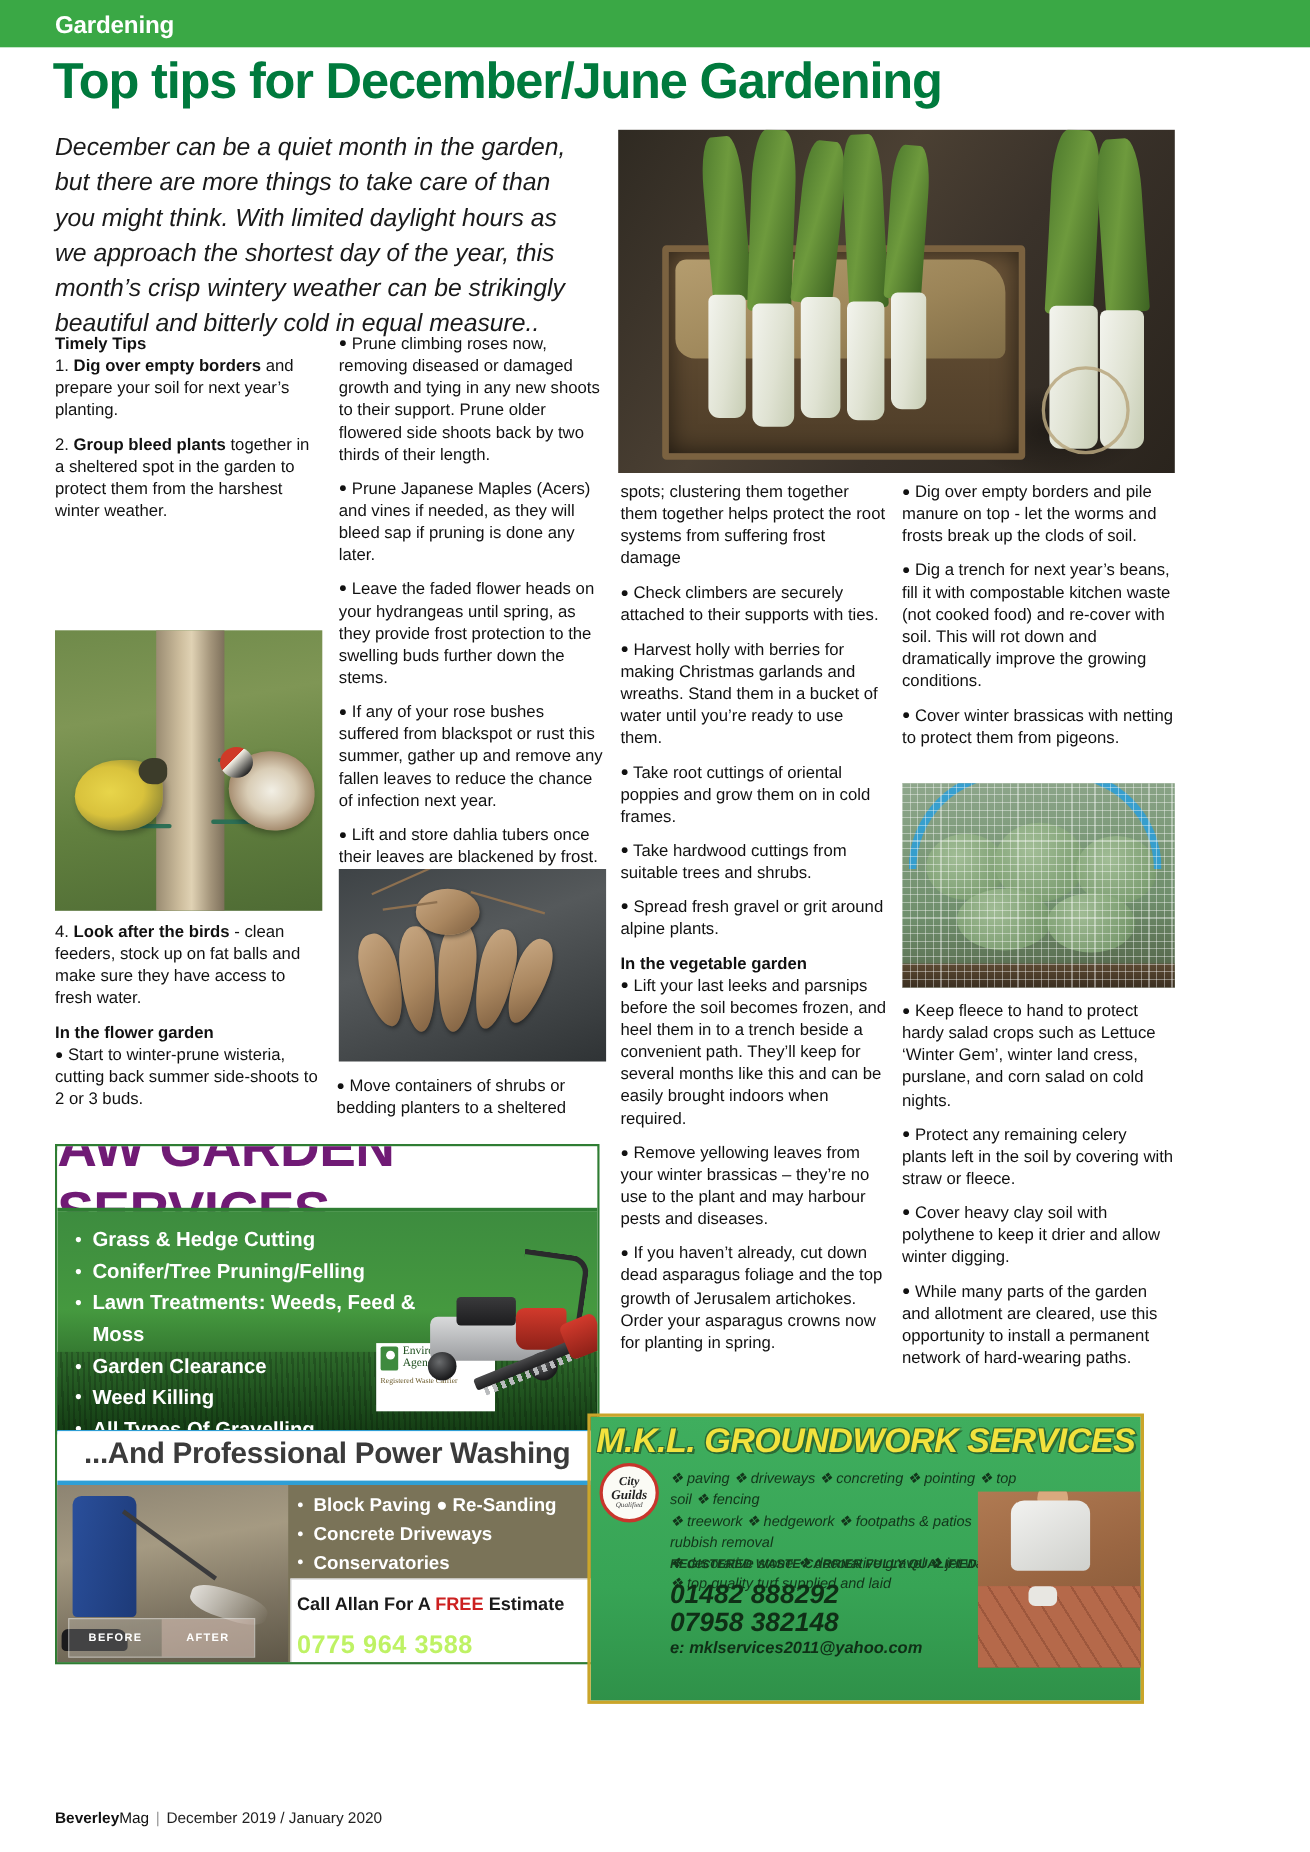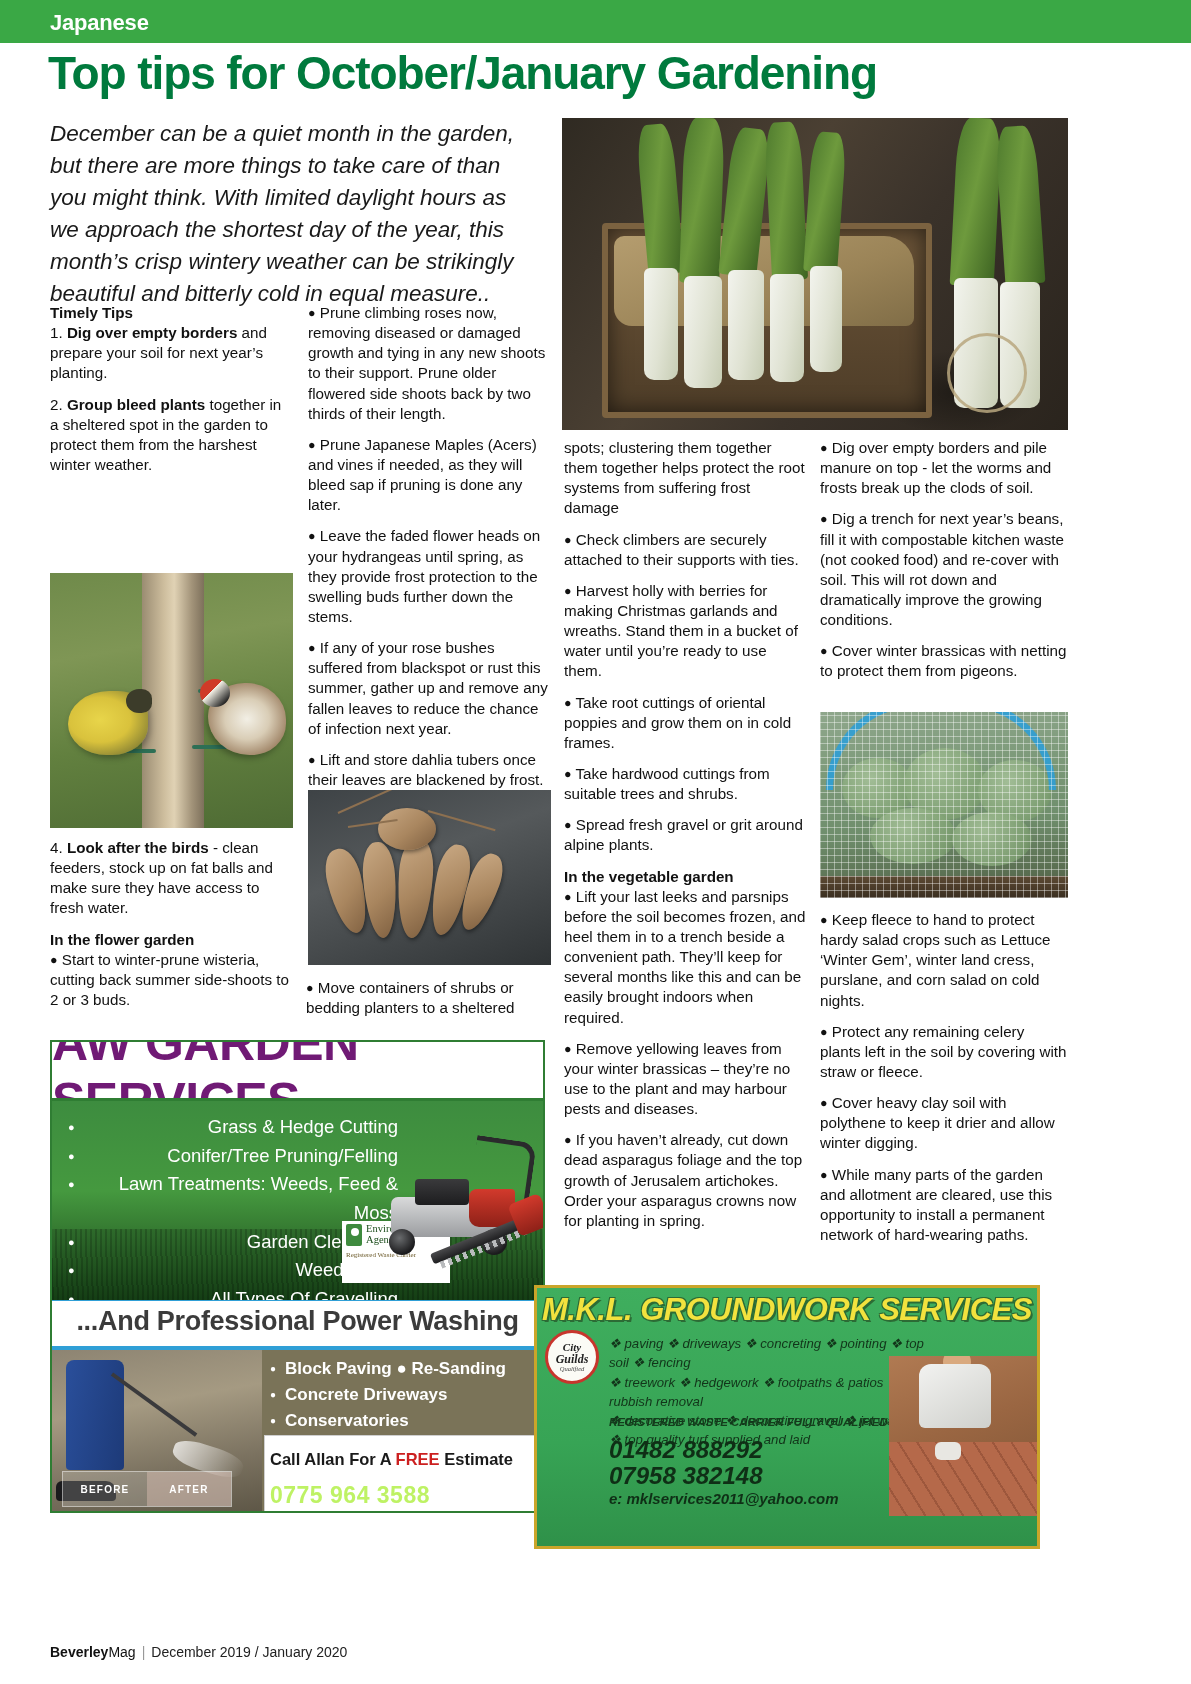--- a/index.html
+++ b/index.html
@@ -134,21 +134,21 @@
   #aw-green {
     position:absolute; left:0; top:59px; width:100%; height:200px;
     background:linear-gradient(180deg,#3d8c3f 0%,#45993f 45%,#2f6e2c 72%,#1f4a1d 100%);
   }
   #aw-grass { position:absolute; left:0; bottom:0; width:100%; height:72px;
     background:
       repeating-linear-gradient(88deg, rgba(0,0,0,.18) 0 2px, transparent 2px 5px),
       linear-gradient(180deg,#2e6b2b,#143d14);
   }
   #aw-list { position:absolute; left:16px; top:12px; width:330px; color:#fff;
-    font-weight:normal; font-size:18.5px; line-height:1.55;text-align:right; }
+    font-weight:bold; font-size:18.5px; line-height:1.55; }
   #aw-list li { list-style:none; position:relative; padding-left:16px; }
   #aw-list li:before { content:"●"; position:absolute; left:0; top:0; font-size:11px; line-height:28px; }
   #ea-badge { position:absolute; left:290px; top:120px; width:108px; height:62px;
     background:#fff; padding:3px 4px; }
   #ea-badge .ea-top { display:flex; align-items:center; gap:4px; }
   #ea-logo { width:18px; height:22px; background:#3e8a3e; border-radius:2px; position:relative; }
   #ea-logo:after { content:""; position:absolute; left:5px; top:4px; width:8px; height:8px;
     border-radius:50%; background:#fff; }
   #ea-name { font-size:10.5px; color:#1c4d1c; font-family:"Liberation Serif", serif; line-height:1.02; }
   #ea-sub { font-size:7px; color:#6b5a2a; font-family:"Liberation Serif", serif; margin-top:5px; }
@@ -252,22 +252,22 @@
   #footer { position:absolute; left:50px; bottom:24px; font-size:14px; }
   #footer .bev { font-weight:bold; color:#111; }
   #footer .mag { font-weight:normal; color:#111; }
   #footer .sep { color:#999; margin:0 6px; }
   #footer .issue { color:#222; }
 </style>
 </head>
 <body>
 
 <div class="topbar"></div>
-<div class="topbar-label">Japanese</div>
-<div class="headline">Top tips for October/January Gardening</div>
+<div class="topbar-label">Gardening</div>
+<div class="headline">Top tips for December/June Gardening</div>
 
 <div class="intro">December can be a quiet month in the garden, but there are more things to take care of than you might think. With limited daylight hours as we approach the shortest day of the year, this month’s crisp wintery weather can be strikingly beautiful and bitterly cold in equal measure..</div>
 
 <div class="photo" id="photo-leeks">
   <div id="crate"></div>
   <div id="burlap"></div>
 
   <div class="leek-green" style="left:80px;  top:6px;  width:36px; height:150px; border-radius:30% 30% 4px 4px; transform:rotate(-5deg);"></div>
   <div class="leek-green" style="left:120px; top:0px;  width:40px; height:165px; border-radius:30% 30% 4px 4px; transform:rotate(2deg);"></div>
   <div class="leek-green" style="left:164px; top:10px; width:38px; height:148px; border-radius:30% 30% 4px 4px; transform:rotate(6deg);"></div>

